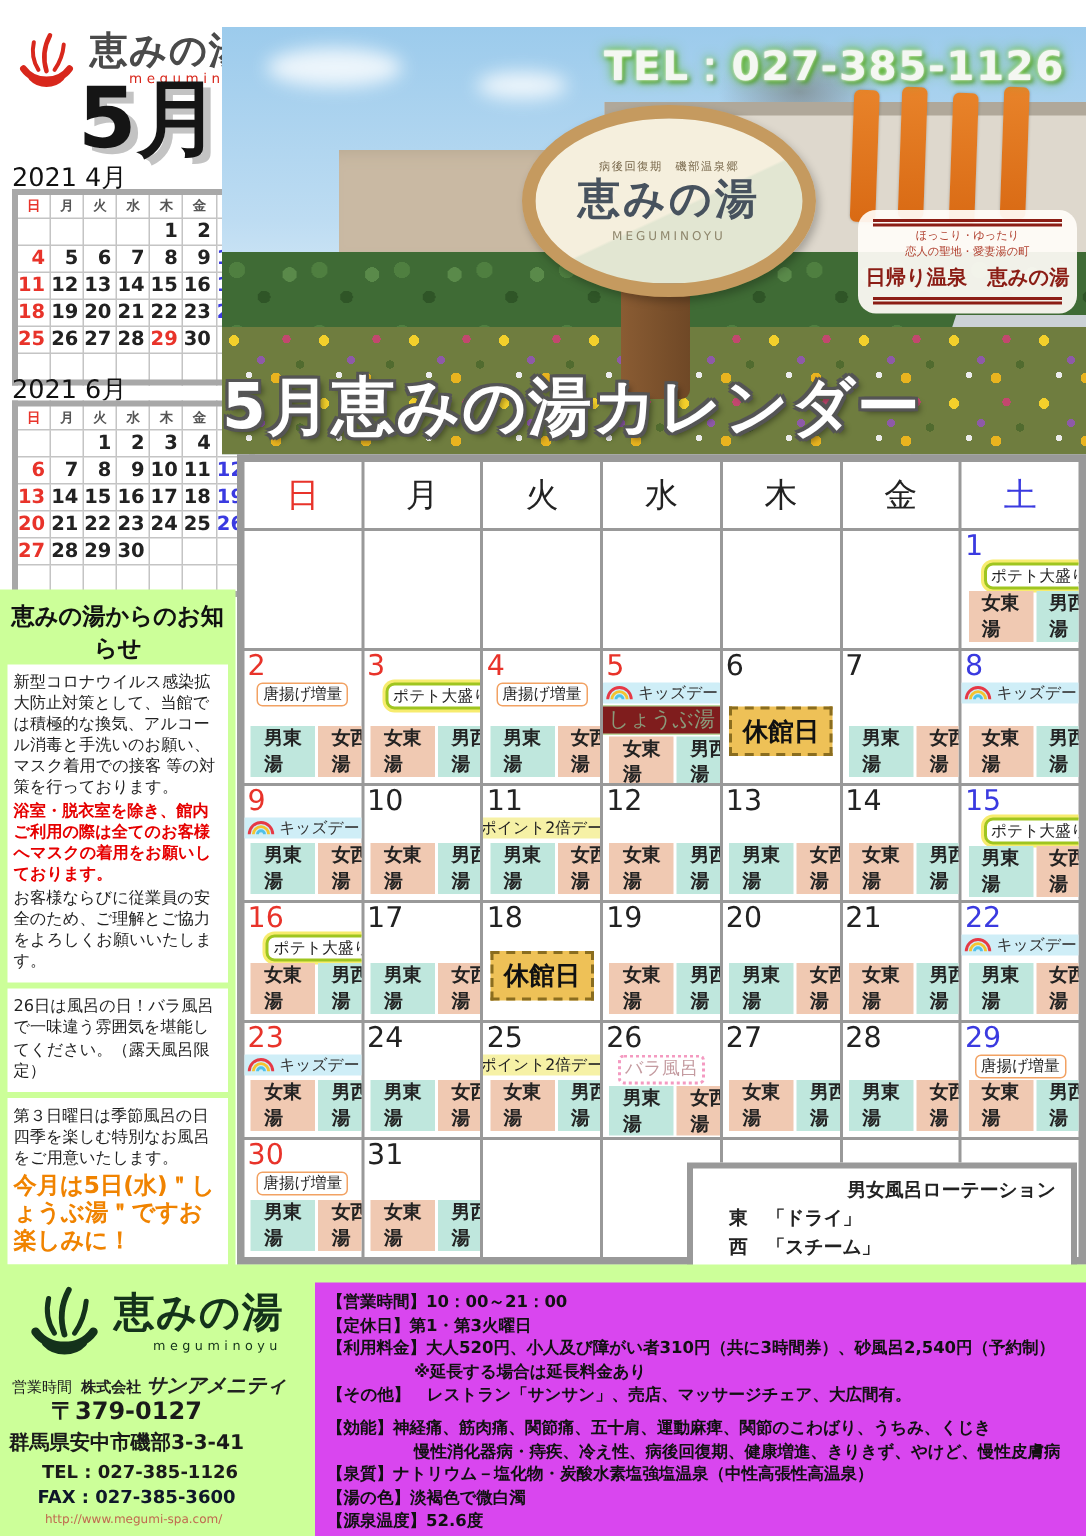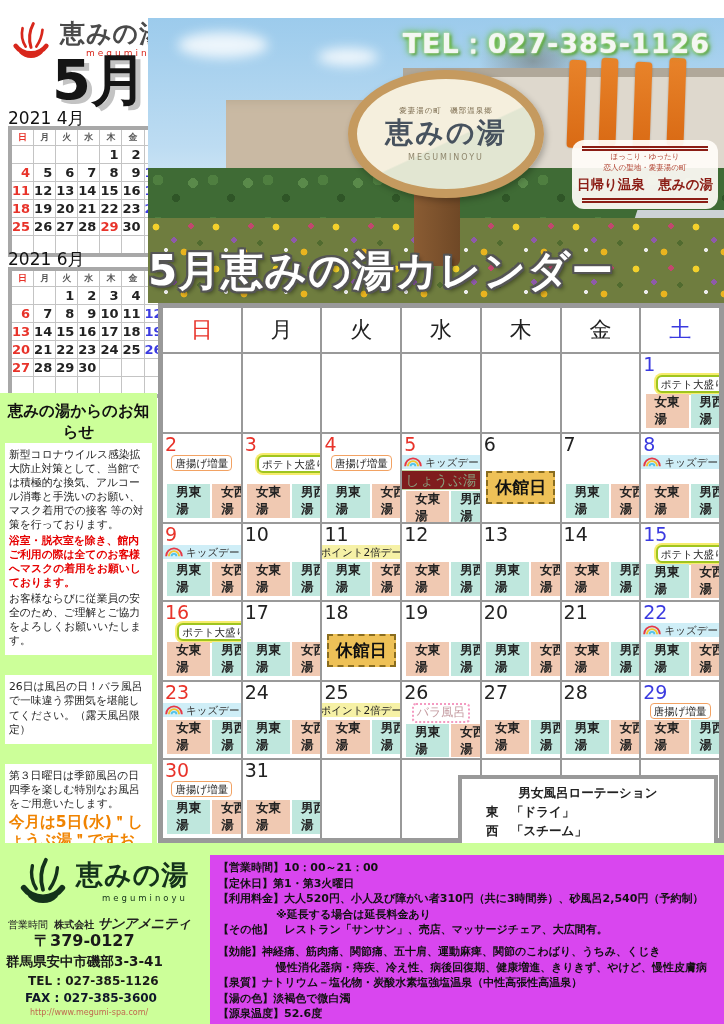--- a/index.html
+++ b/index.html
@@ -16,21 +16,21 @@
   
   .mini-label{position:absolute;left:8px;font-size:17px;color:#111;}
   .mini-cal{position:absolute;left:8px;border-collapse:collapse;background:#fff;border:4px solid #a8a8a8;}
   .mini-cal th{font-size:9px;color:#555;border:1px solid #c4c4c4;width:19px;height:13px;font-weight:bold;}
   .mini-cal th.sun{color:#e8332a}.mini-cal th.sat{color:#3a3ae0}
   .mini-cal td{font-size:13px;font-weight:bold;text-align:right;padding:0 3px 0 0;border:1px solid #c4c4c4;height:17px;color:#222;}
   .mini-cal td.red{color:#e8332a}.mini-cal td.blue{color:#3a3ae0}
   
   .sidebar{position:absolute;left:0;top:393px;width:157px;height:459px;background:#ccff99;padding:6px 5px;box-sizing:border-box;}
   .sidebar-title{font-size:15.5px;font-weight:bold;color:#111;text-align:center;margin:2px 0 0 0;}
-  .side-box{background:#fff;padding:5px 4px;margin-bottom:20px;font-size:10.8px;line-height:1.3;}
+  .side-box{background:#fff;padding:5px 4px;margin-bottom:4px;font-size:10.8px;line-height:1.3;}
   .side-box p{margin:0 0 2px 0;}
   .side-box p.red{color:#e60000;font-weight:bold;}
   .side-box p.orange{color:#f08300;font-weight:bold;font-size:15.5px;line-height:1.2;}
   
   .photo{position:absolute;left:148px;top:18px;width:576px;height:285px;overflow:hidden;
          background:linear-gradient(180deg,#9ccbec 0%,#bddcf2 45%,#dcedf8 70%);}
   .cloud{position:absolute;background:#fff;border-radius:50%;filter:blur(6px);opacity:.8;}
   .bldg-l{position:absolute;left:78px;top:82px;width:160px;height:78px;background:#c9b9a3;box-shadow:inset -10px 0 12px #b3a48d;}
   .bldg-r{position:absolute;left:255px;top:50px;width:321px;height:102px;background:#ded8cd;border-top:9px solid #b0a89a;}
   .tree{position:absolute;left:330px;top:8px;width:110px;height:70px;background:radial-gradient(ellipse,rgba(95,85,70,.45),transparent 70%);}
@@ -88,21 +88,21 @@
   .badge.point{background:#f6f1a6;}
   .badge.rose{border:2px dotted #f49ac1;color:#c49ba0;font-size:12px;}
   .closed-label{margin:auto;background:#eec157;border:2px dashed #8a6d1f;font-size:17px;font-weight:bold;padding:3px 7px;color:#111;}
   .baths{margin-top:auto;width:94%;display:flex;flex-direction:row;gap:2px;margin-bottom:3px;}
   .bath{display:flex;justify-content:space-between;padding:0 9px;font-size:12.5px;font-weight:bold;line-height:1.35;color:#222;}
   .bath.f{background:#f0c9b2;}.bath.m{background:#bfe7dd;}
   .rotation{position:absolute;left:300px;top:472px;width:260px;background:#fff;border:4px solid #999;
             font-size:12.5px;font-weight:bold;padding:5px 10px;line-height:1.5;box-sizing:border-box;}
   .rotation div:first-child{text-align:center;}
   .rotation div{padding-left:14px;}
-  .rotation div:first-child{padding-left:0;}
+  .rotation div:first-child{padding-left:0;text-align:right;}
   
   .footer{position:absolute;left:0;top:843px;width:724px;height:181px;background:#ccff99;}
   .f-brand{position:absolute;left:14px;top:14px;display:flex;align-items:flex-start;}
   .f-brand .brand-icon{width:58px;height:52px;}
   .f-brand-name{font-size:27px;font-weight:bold;color:#14321b;letter-spacing:1px;margin-left:4px;}
   .f-brand-sub{font-size:8.5px;color:#14321b;letter-spacing:3px;margin-left:30px;}
   .f-manager{position:absolute;left:8px;top:72px;font-size:10px;color:#222;white-space:nowrap;}
   .f-manager .co-small{font-weight:bold;margin-left:3px;}
   .f-manager .co{font-weight:bold;font-size:13.5px;font-style:italic;letter-spacing:-0.5px;}
   .f-postal{position:absolute;left:34px;top:88px;font-size:16px;font-weight:bold;color:#1a1a1a;}
@@ -303,21 +303,21 @@
     <div class="bldg-r"></div>
     <div class="flag" style="left:420px;top:42px;"></div>
     <div class="flag" style="left:452px;top:40px;"></div>
     <div class="flag" style="left:486px;top:44px;"></div>
     <div class="flag" style="left:520px;top:40px;"></div>
     <div class="hedge"></div>
     <div class="path"></div>
     <div class="flowers"></div>
     <div class="sign-post"></div>
     <div class="sign-oval">
-      <div class="sign-top">愛妻湯の町　磯部温泉郷</div>
+      <div class="sign-top">病後回復期　磯部温泉郷</div>
       <div class="sign-main">恵みの湯</div>
       <div class="sign-sub">MEGUMINOYU</div>
     </div>
     <div class="tel-banner">TEL：027-385-1126</div>
     <div class="spa-badge">
       <div class="rule"></div>
       <div class="rule"></div>
       <div class="l1">ほっこり・ゆったり</div>
       <div class="l2">恋人の聖地・愛妻湯の町</div>
       <div class="l3">日帰り温泉　恵みの湯</div>

